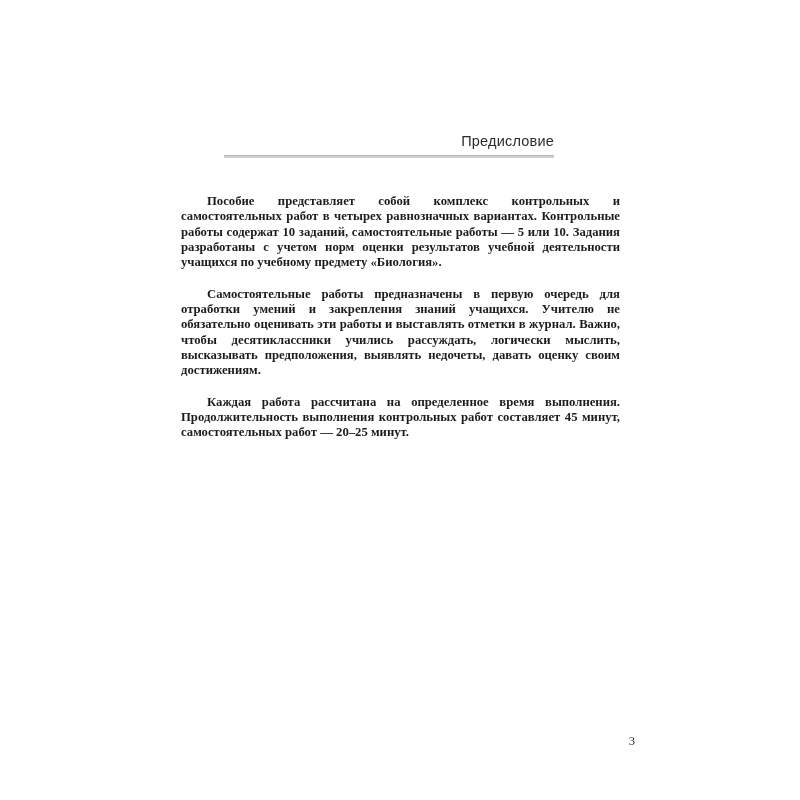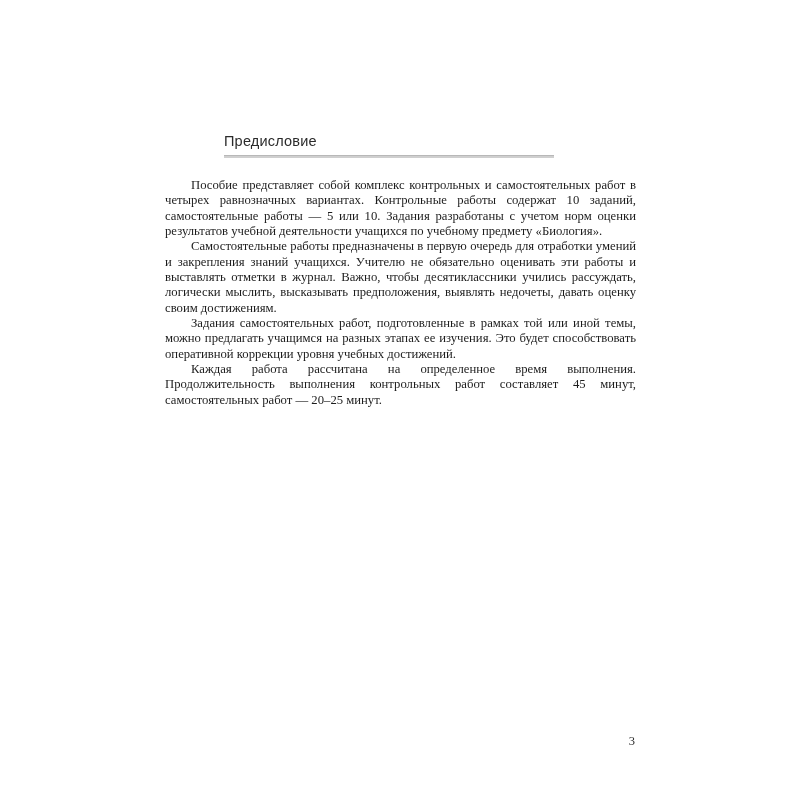--- a/index.html
+++ b/index.html
@@ -32,21 +32,21 @@
     left: 224px;
     top: 131px;
     width: 330px;
   }
 
   .page-title {
     font-family: "Liberation Sans", "DejaVu Sans", sans-serif;
     font-size: 14.5px;
     font-weight: 400;
     color: #2b2b2b;
-    text-align: left;
+    text-align: right;
     letter-spacing: 0.2px;
     line-height: 20px;
     margin: 0;
     white-space: nowrap;
   }
 
   .title-rule {
     margin-top: 4px;
     height: 3px;
     background: linear-gradient(
@@ -65,24 +65,25 @@
     top: 178px;
     width: 471px;
     font-size: 12.7px;
     line-height: 15.35px;
     text-align: justify;
     text-justify: inter-word;
     color: #1c1c1c;
   }
 
   .body-copy p {
-    margin: 0;
+    margin: 16px;
     text-indent: 26px;
     -webkit-hyphens: none;
     hyphens: none;
+    font-weight: bold;
   }
 
   
   .folio {
     position: absolute;
     left: 520px;
     top: 734px;
     width: 115px;
     text-align: right;
     font-size: 12.5px;
@@ -96,19 +97,18 @@
 <div class="page">
 
   <div class="heading-block">
     <h1 class="page-title">Предисловие</h1>
     <div class="title-rule"></div>
   </div>
 
   <div class="body-copy">
     <p>Пособие представляет собой комплекс контрольных и самостоятельных работ в четырех равнозначных вариантах. Контрольные работы содержат 10 заданий, самостоятельные работы — 5 или 10. Задания разработаны с учетом норм оценки результатов учебной деятельности учащихся по учебному предмету «Биология».</p>
     <p>Самостоятельные работы предназначены в первую очередь для отработки умений и закрепления знаний учащихся. Учителю не обязательно оценивать эти работы и выставлять отметки в журнал. Важно, чтобы десятиклассники учились рассуждать, логически мыслить, высказывать предположения, выявлять недочеты, давать оценку своим достижениям.</p>
-    <p>Задания самостоятельных работ, подготовленные в рамках той или иной темы, можно предлагать учащимся на разных этапах ее изучения. Это будет способствовать оперативной коррекции уровня учебных достижений.</p>
     <p>Каждая работа рассчитана на определенное время выполнения. Продолжительность выполнения контрольных работ составляет 45 минут, самостоятельных работ — 20–25 минут.</p>
   </div>
 
   <div class="folio">3</div>
 
 </div>
 
 </body></html>

